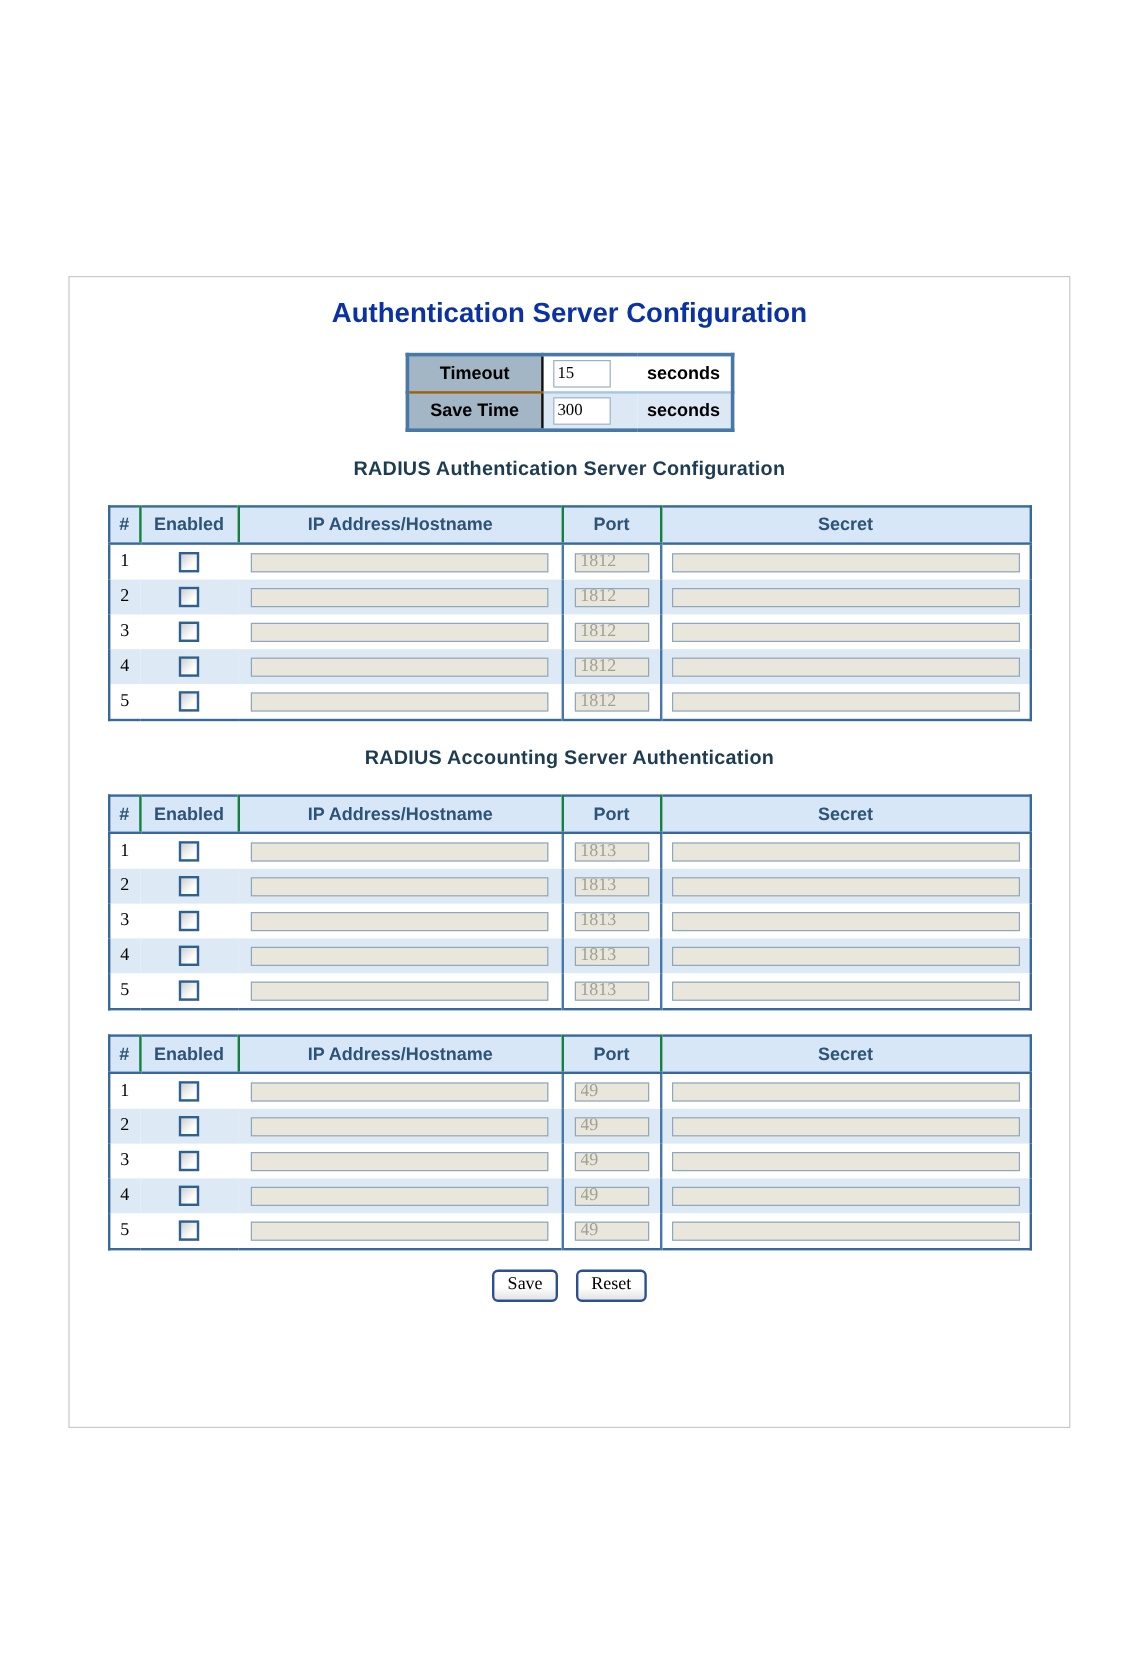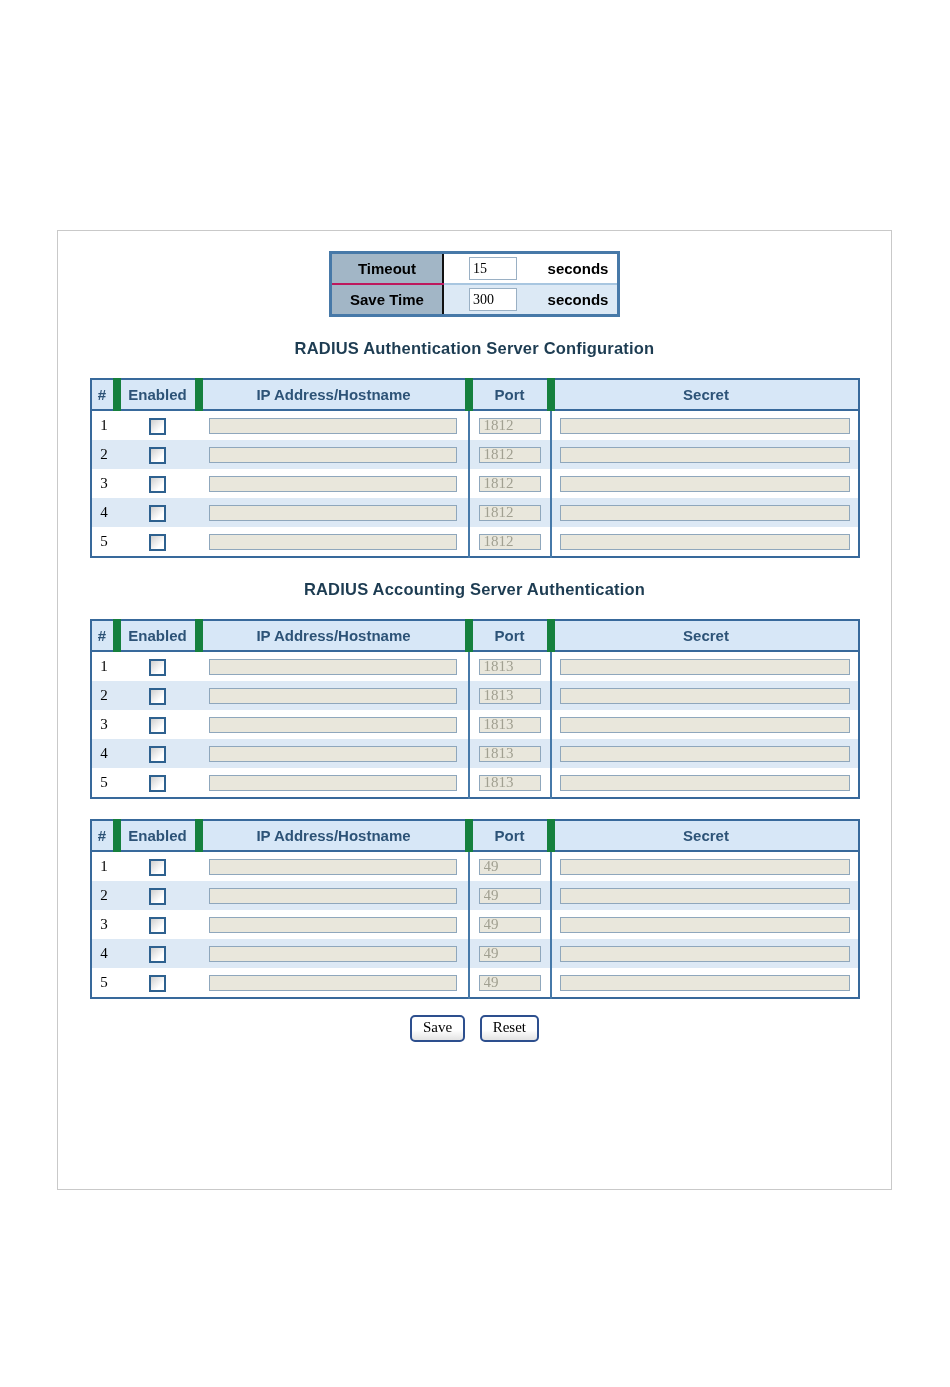--- a/index.html
+++ b/index.html
@@ -8,33 +8,33 @@
            border:1px solid #c9c9c9;background:#fff;}
   .page-title{margin:16px 0 0;text-align:center;font:bold 23px "Liberation Sans",sans-serif;
               color:#0a32a4;}
   .section-heading{margin:22px 0 0;text-align:center;font:bold 16.5px "Liberation Sans",sans-serif;
                    color:#1d3c52;letter-spacing:.2px;}
   
   .common-table{margin:20px auto 0;border-collapse:collapse;border:3px solid #4779a8;}
   .common-table td{height:29px;padding:0;}
   .common-table .lbl{width:110px;background:#a2b6c6;border-right:2px solid #111;
                      font:bold 15px "Liberation Sans",sans-serif;text-align:center;color:#000;}
-  .common-table tr:first-child .lbl{border-bottom:2px solid #be185d;}
-  .common-table .val{width:70px;padding-left:25px;background:#fff;}
+  .common-table tr:first-child .lbl{border-bottom:2px solid #a16207;}
+  .common-table .val{width:70px;padding-left:8px;background:#fff;}
   .common-table .unit{width:78px;background:#fff;font:bold 15px "Liberation Sans",sans-serif;
                       text-align:center;color:#000;}
   .common-table tr:first-child .val,.common-table tr:first-child .unit{border-bottom:2px solid #a8c6e0;}
   .common-table tr:last-child .val,.common-table tr:last-child .unit{background:#dce9f5;}
   .common-table input{width:48px;height:23px;border:1px solid #9ab0c4;background:#fff;
                       font:14px "Liberation Serif",serif;color:#000;padding:0 0 0 3px;box-sizing:border-box;}
   
   .server-table{width:770px;margin:20px auto 0;border-collapse:collapse;border:2px solid #38699b;
                 table-layout:fixed;}
   .server-table th{background:#d7e7f7;color:#2d5377;font:bold 15px "Liberation Sans",sans-serif;
-                   height:29px;border-left:8px solid #15803d;border-bottom:2px solid #38699b;padding:0;}
+                   height:29px;border-left:2px solid #15803d;border-bottom:2px solid #38699b;padding:0;}
   .server-table th:first-child{border-left:none;}
   .server-table td{height:29px;padding:0;}
   .server-table tbody tr:nth-child(even){background:#dde9f5;}
   td.num{font:15px "Liberation Serif",serif;text-align:center;color:#000;}
   td.cb{text-align:center;}
   td.port-cell{border-left:2px solid #4679a9;border-right:2px solid #4679a9;}
   .cell-input{display:block;margin:0 auto;height:16px;box-sizing:border-box;background:#e9e7dc;
               border:1px solid #8fa7bc;font:15px "Liberation Serif",serif;color:#a1a091;padding:0 4px;}
   .ip-input{width:248px;}
   .port-input{width:62px;}
@@ -50,20 +50,21 @@
   
   .watermark{position:absolute;left:0;right:0;top:370px;text-align:center;
              font:bold 47px "Liberation Sans",sans-serif;color:#c2d8f4;letter-spacing:1px;
              mix-blend-mode:multiply;pointer-events:none;z-index:5;}
 </style>
 </head>
 <body>
 
 <div class="content">
 
+  <h1 class="page-title">Authentication Server Configuration</h1>
 
 
   <table class="common-table">
     <tbody>
         <tr>
       <td class="lbl">Timeout</td>
       <td class="val">
         <input type="text" value="15" style="">
       </td>
       <td class="unit">seconds</td>

